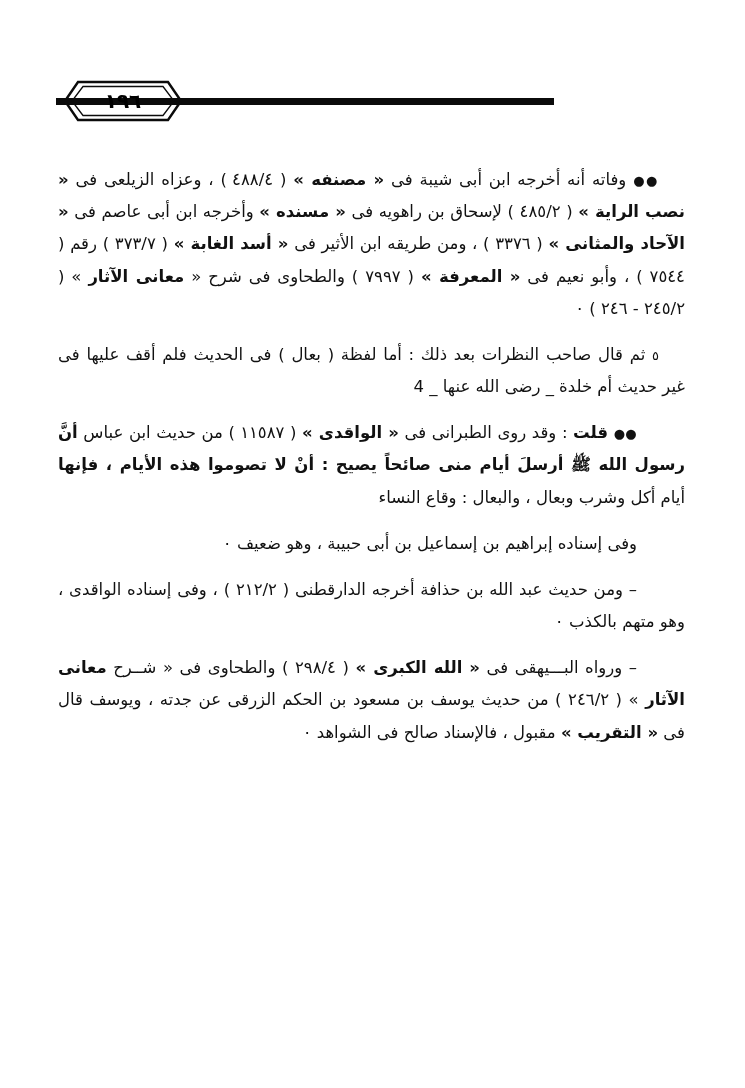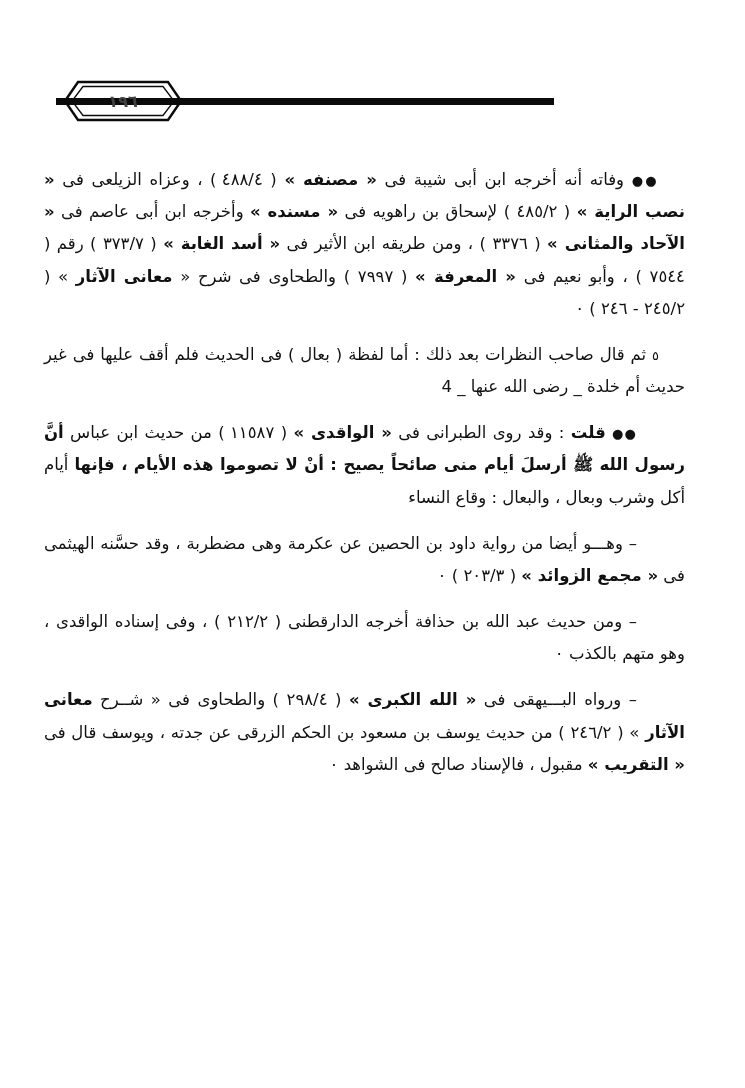--- a/index.html
+++ b/index.html
@@ -58,31 +58,31 @@
   }
   .badge-shape {
     position: absolute;
     inset: 0;
     width: 100%;
     height: 100%;
   }
   .page-number-text {
     position: relative;
     font-family: "DejaVu Sans", "Liberation Sans", sans-serif;
-    font-size: 16px;
+    font-size: 20px;
     font-weight: 700;
     letter-spacing: 1px;
-    color: #404040;
+    color: #000000;
     direction: rtl;
     z-index: 2;
   }
 
   
   .content {
-    margin: 26px 60px 0 44px;
+    margin: 26px 60px 0 58px;
     direction: rtl;
     text-align: justify;
     text-justify: inter-word;
   }
 
   p.para {
     margin: 0 0 14px 0;
     font-size: 16.5px;
     line-height: 1.95;
     text-align: justify;
@@ -139,25 +139,24 @@
     <p class="para indent">
       <span class="bullet-open">٥</span>
       <span>ثم قال صاحب النظرات بعد ذلك : أما لفظة ( بعال ) فى الحديث فلم أقف عليها فى غير حديث أم خلدة _ رضى الله عنها _ 4</span>
     </p>
 
     <p class="para indent-big">
       <span class="bullet">●●</span>
       <span><b>قلت</b> :  وقد روى الطبرانى فى <b>« الواقدى »</b> ( ١١٥٨٧ ) من حديث ابن عباس <b>أنَّ رسول الله ﷺ أرسلَ أيام منى صائحاً يصيح : أنْ لا تصوموا هذه الأيام ، فإنها</b> أيام أكل وشرب وبعال ، والبعال : وقاع النساء</span>
     </p>
 
+    <p class="para indent-big">
+      <span>وفى إسناده إبراهيم بن إسماعيل بن أبى حبيبة ، وهو ضعيف ٠</span>
+    </p>
 
-    <p class="para indent-big">
-      <span class="dash">–</span>
-      <span>وهـــو أيضا من رواية داود بن الحصين عن عكرمة وهى مضطربة ، وقد حسَّنه الهيثمى فى <b>« مجمع الزوائد »</b> ( ٢٠٣/٣ ) ٠</span>
-    </p>
 
     <p class="para indent-big">
       <span class="dash">–</span>
       <span>ومن حديث عبد الله بن حذافة أخرجه الدارقطنى ( ٢١٢/٢ ) ، وفى إسناده الواقدى ، وهو متهم بالكذب ٠</span>
     </p>
 
 
     <p class="para indent-big">
       <span class="dash">–</span>
       <span>ورواه البـــيهقى فى <b>« الله الكبرى »</b> ( ٢٩٨/٤ ) والطحاوى فى « شــرح <b>معانى الآثار</b> » ( ٢٤٦/٢ ) من حديث يوسف بن مسعود بن الحكم الزرقى عن جدته ، ويوسف قال فى <b>« التقريب »</b> مقبول ، فالإسناد صالح فى الشواهد ٠</span>

